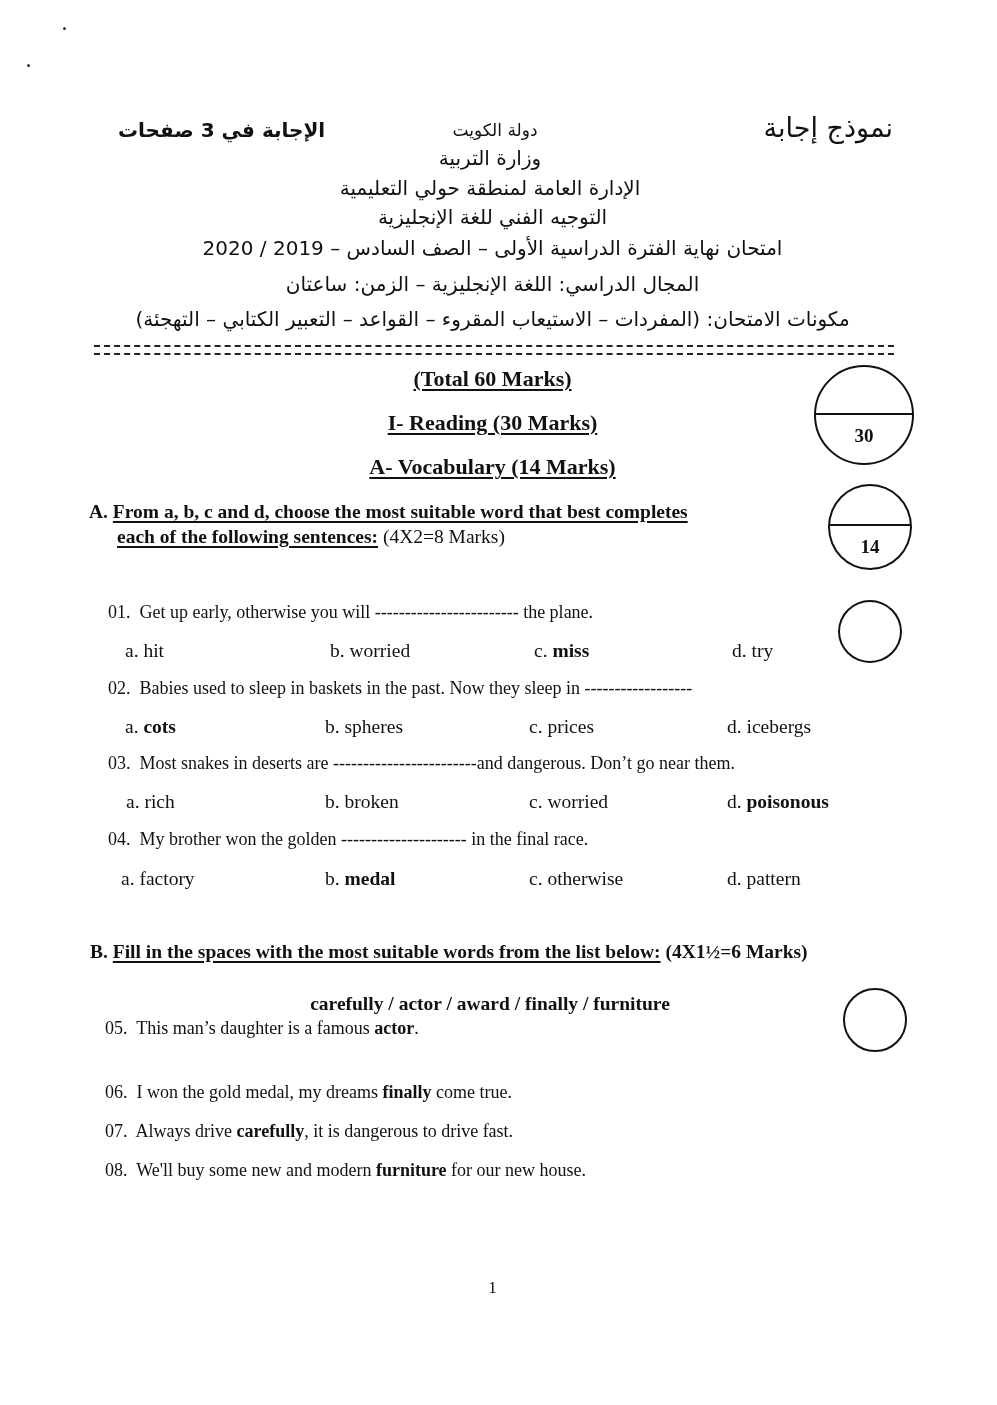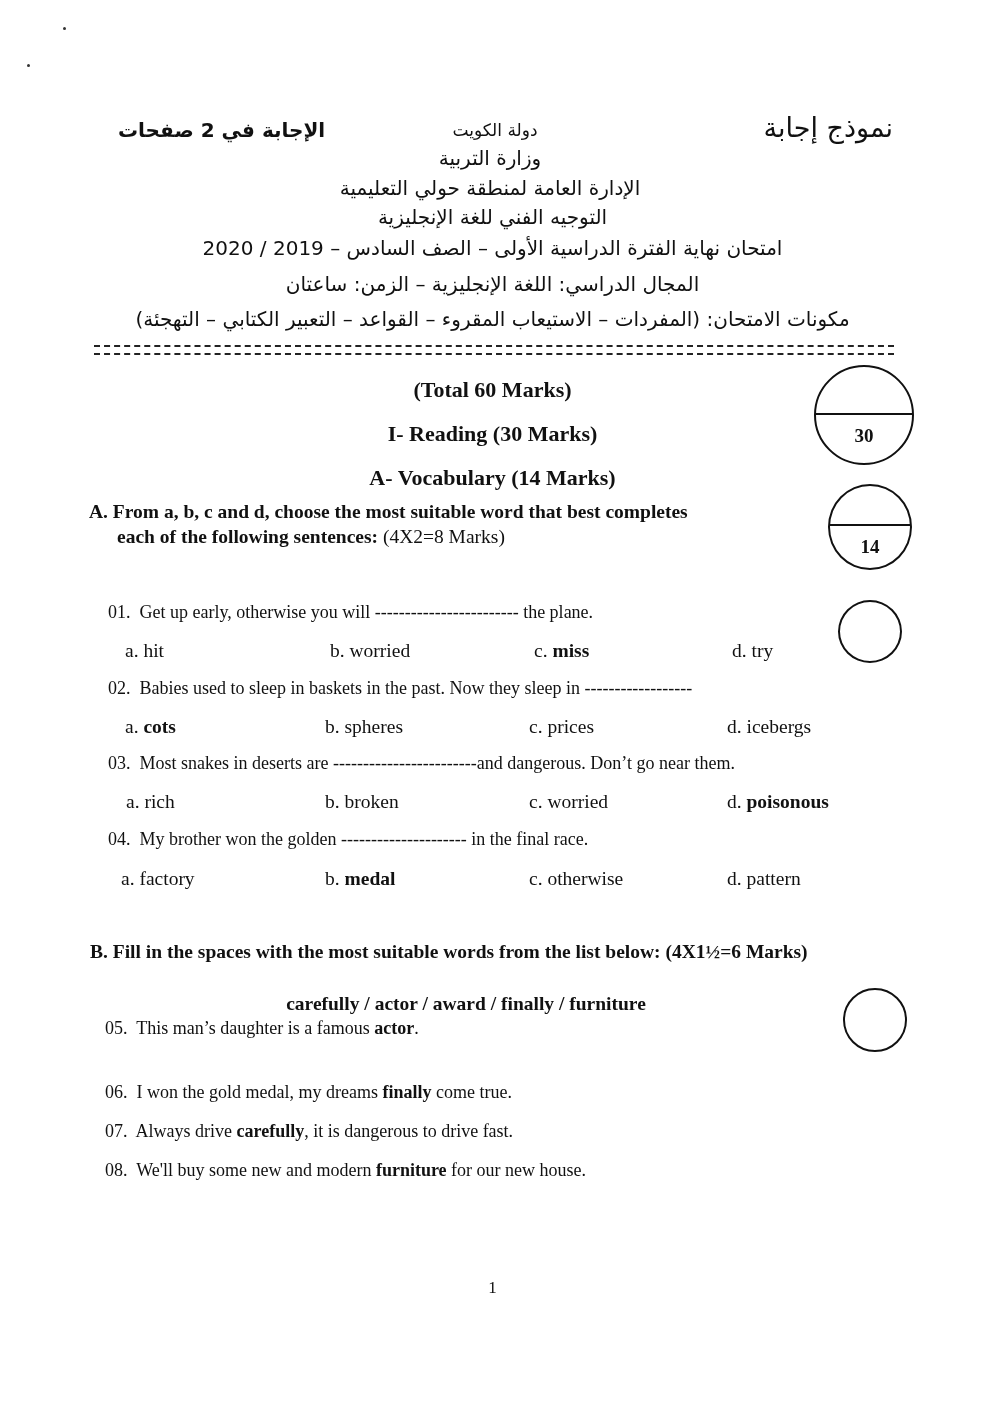--- a/index.html
+++ b/index.html
@@ -2,21 +2,21 @@
 <html><head>
 <meta charset="utf-8">
 <style>
   html, body { margin: 0; padding: 0; background: #ffffff; }
   body { width: 997px; height: 1405px; position: relative; overflow: hidden;
          font-family: "Liberation Serif", "DejaVu Serif", serif; color: #111; }
   .abs { position: absolute; }
   .ar { font-family: "DejaVu Sans", sans-serif; direction: rtl; white-space: nowrap; }
   .dot { position: absolute; width: 3px; height: 3px; background: #333; border-radius: 50%; }
   .hdr-bold { font-weight: bold; }
-  .u { text-underline-offset: 3px; text-decoration-thickness: 2px; margin-top: 11px; }
+  .u { text-decoration: underline; text-underline-offset: 3px; text-decoration-thickness: 2px; }
   .sep { position: absolute; left: 94px; width: 800px; top: 345px; height: 6px;
          border-top: 2px dashed #222; border-bottom: 2px dashed #222; }
   .title { font-weight: bold; font-size: 22px; text-align: center; position: absolute; left: 0; width: 985px; }
   .circle { position: absolute; border: 2px solid #111; border-radius: 50%; box-sizing: border-box; }
   .circle .divider { position: absolute; left: 0; right: 0; border-top: 2px solid #111; }
   .circle .score { position: absolute; left: 0; right: 0; text-align: center; font-weight: bold; font-size: 19px; }
   .instr { font-size: 19.5px; font-weight: bold; position: absolute; }
   .q { position: absolute; font-size: 18px; white-space: nowrap; text-align: center; }
   .opt { position: absolute; font-size: 19.5px; white-space: nowrap; }
   .opt.correct .w { font-weight: bold; }
@@ -24,21 +24,21 @@
   .pagenum { position: absolute; top: 1278px; left: 0; width: 985px; text-align: center; font-size: 17px; }
 </style>
 </head>
 <body>
 
 <div class="dot" style="left:63px;top:27px;"></div>
 <div class="dot" style="left:27px;top:64px;"></div>
 
 <div class="abs ar" style="right:104px;top:112px;font-size:27px;">نموذج إجابة</div>
 <div class="abs ar" style="left:420px;width:150px;text-align:center;top:120px;font-size:17px;">دولة الكويت</div>
-<div class="abs ar hdr-bold" style="left:118px;top:118px;font-size:20px;">الإجابة في 2 صفحات</div>
+<div class="abs ar hdr-bold" style="left:118px;top:118px;font-size:20px;">الإجابة في 3 صفحات</div>
 <div class="abs ar" style="left:0;width:980px;text-align:center;top:146px;font-size:20px;">وزارة التربية</div>
 <div class="abs ar" style="left:0;width:980px;text-align:center;top:176px;font-size:20px;">الإدارة العامة لمنطقة حولي التعليمية</div>
 <div class="abs ar" style="left:0;width:985px;text-align:center;top:205px;font-size:20px;">التوجيه الفني للغة الإنجليزية</div>
 <div class="abs ar" style="left:0;width:985px;text-align:center;top:236px;font-size:20px;">امتحان نهاية الفترة الدراسية الأولى – الصف السادس – 2019 / 2020</div>
 <div class="abs ar" style="left:0;width:985px;text-align:center;top:272px;font-size:20px;">المجال الدراسي: اللغة الإنجليزية – الزمن: ساعتان</div>
 <div class="abs ar" style="left:0;width:985px;text-align:center;top:307px;font-size:20px;">مكونات الامتحان: (المفردات – الاستيعاب المقروء – القواعد – التعبير الكتابي – التهجئة)</div>
 
 <div class="sep"></div>
 
 <div class="title u" style="top:366px;"><span>(Total 60 Marks)</span></div>
@@ -100,21 +100,21 @@
 <div class="opt correct" style="left:325px;top:868px;"><span>b.</span> <span class="w">medal</span></div>
 <div class="opt" style="left:529px;top:868px;"><span>c.</span> <span class="w">otherwise</span></div>
 <div class="opt" style="left:727px;top:868px;"><span>d.</span> <span class="w">pattern</span></div>
 
 <div class="instr" style="left:90px;top:941px;">
   <span>B.</span>
   <span class="u">Fill in the spaces with the most suitable words from the list below:</span>
   <span>(4X1½=6 Marks)</span>
 </div>
 
-<div class="abs" style="left:0;width:932px;text-align:center;top:993px;font-size:19.5px;font-weight:bold;">carefully / actor / award / finally / furniture</div>
+<div class="abs" style="left:0;width:932px;text-align:center;top:993px;font-size:19.5px;font-weight:bold;padding-left:24px;">carefully / actor / award / finally / furniture</div>
 
 <div class="circle" style="left:843px;top:988px;width:64px;height:64px;"></div>
 
 <div class="q" style="left:105px;top:1018px;"><span>05.</span>&nbsp; <span>This man’s daughter is a famous </span><b>actor</b><span>.</span></div>
 <div class="q" style="left:105px;top:1082px;"><span>06.</span>&nbsp; <span>I won the gold medal, my dreams </span><b>finally</b><span> come true.</span></div>
 <div class="q" style="left:105px;top:1121px;"><span>07.</span>&nbsp; <span>Always drive </span><b>carefully</b><span>, it is dangerous to drive fast.</span></div>
 <div class="q" style="left:105px;top:1160px;"><span>08.</span>&nbsp; <span>We'll buy some new and modern </span><b>furniture</b><span> for our new house.</span></div>
 
 <div class="pagenum">1</div>
 

